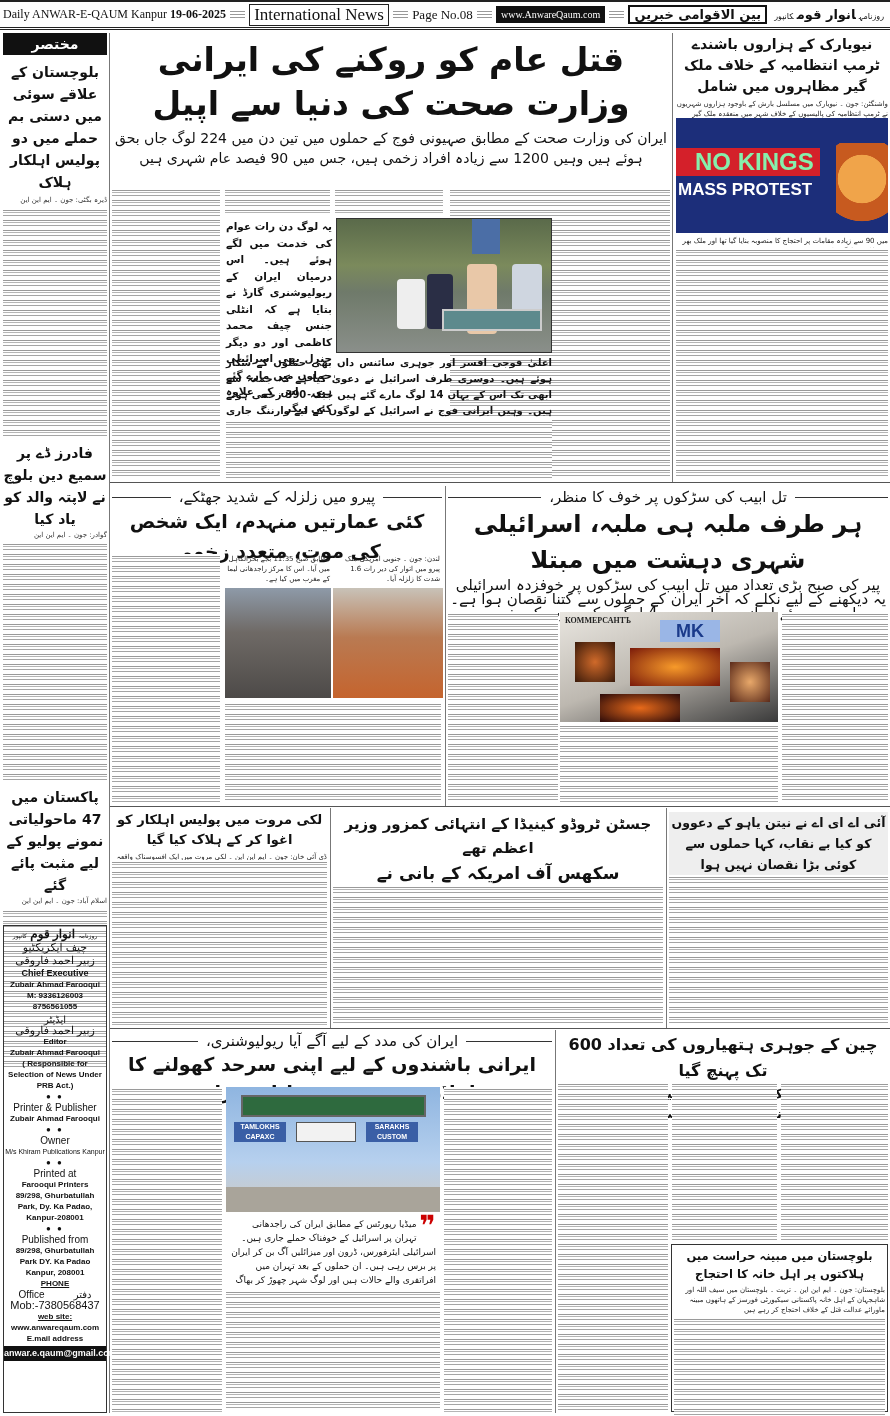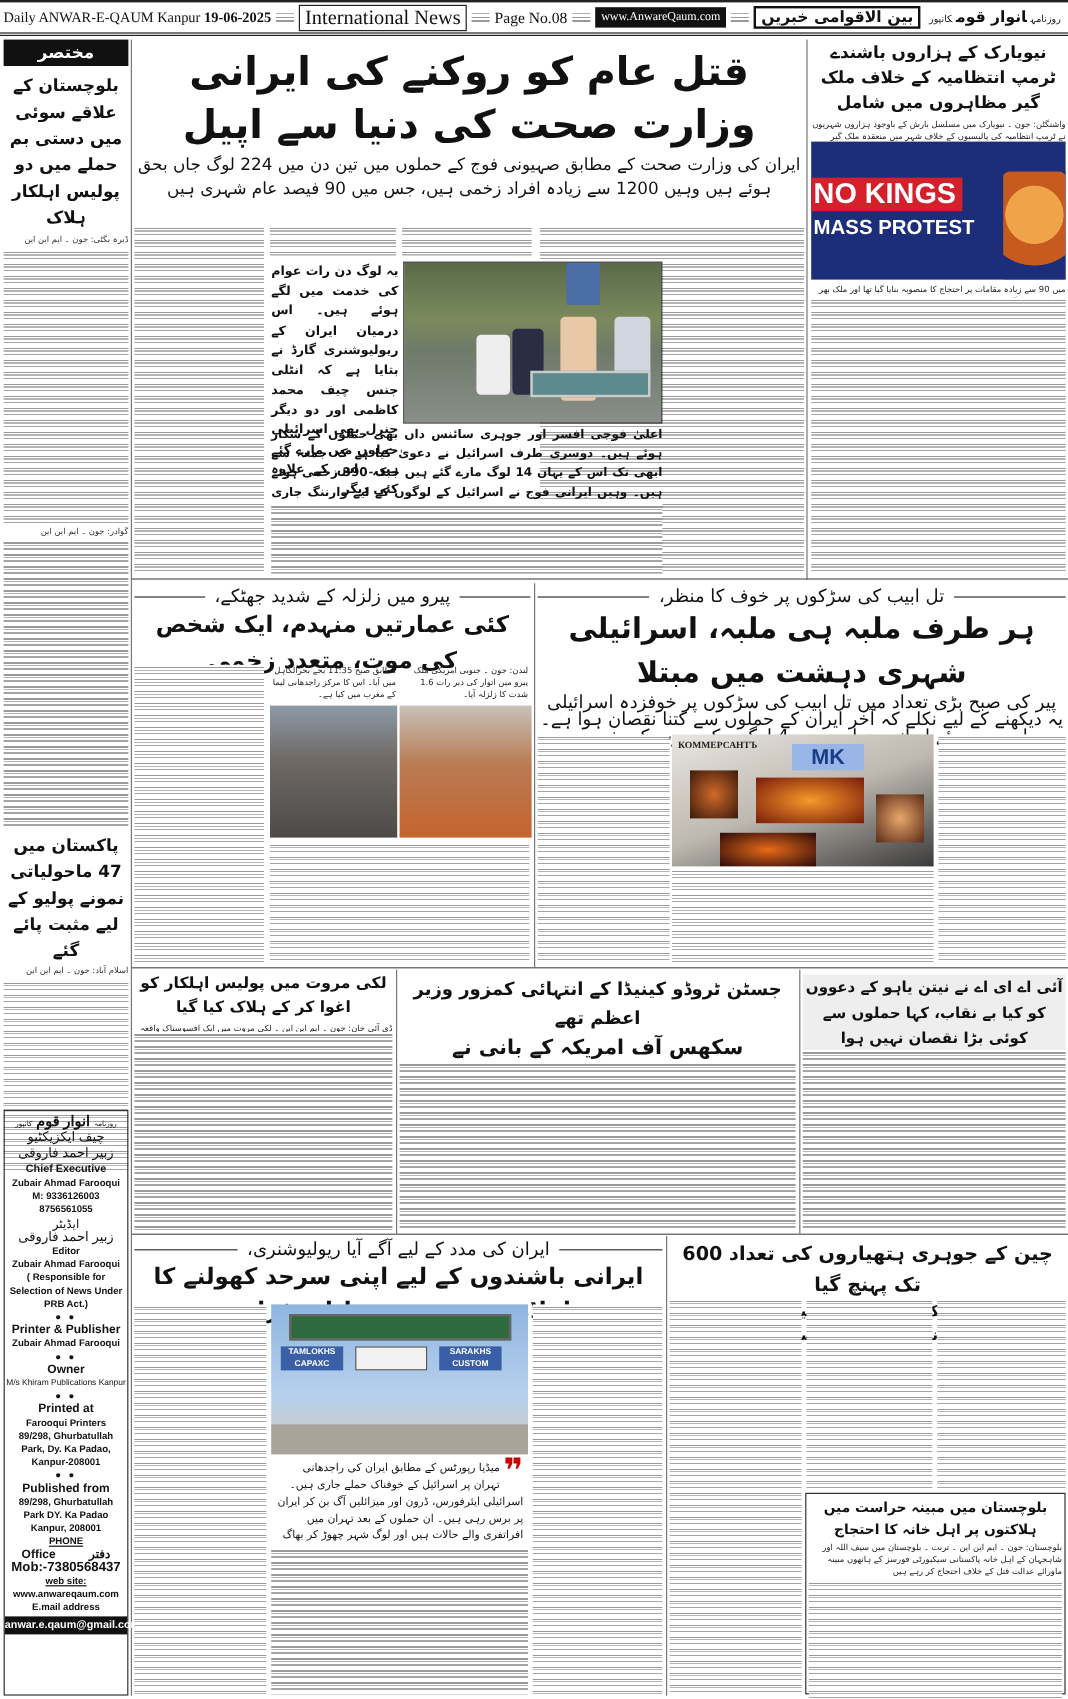--- a/index.html
+++ b/index.html
@@ -25,21 +25,21 @@
 h1,h2,h3,h4{font-weight:bold;direction:rtl;text-align:center;color:#111;font-family:"DejaVu Sans",sans-serif}
 .kicker{font-size:15px;display:flex;align-items:center;gap:8px;direction:rtl;justify-content:center}
 .kicker:before,.kicker:after{content:"";flex:1;height:1px;background:#333}
 .box{border:1px solid #333}
 .photo{overflow:hidden}
 .cap{font-size:7px;direction:rtl;line-height:10px;color:#222}
 .leftnews h3{font-size:14px;line-height:22px}
 .mukhtasar{background:#111;color:#fff;font-size:14px;font-weight:bold;text-align:center;height:22px;line-height:22px;direction:rtl}
 .imprint{font-family:"Liberation Sans",sans-serif;text-align:center;font-size:8px;line-height:11px;color:#111}
 .imprint .b{font-weight:bold}
-.imprint .big{font-size:10px;font-weight:bold}
+.imprint .big{font-size:10px;font-weight:normal}
 .imprint .u{text-decoration:underline;font-weight:bold}
 .imprint .dot{font-size:8px;letter-spacing:2px}
 .email{background:#111;color:#fff;font-weight:bold;font-size:9px;padding:2px 0}
 .quote{font-size:9px;line-height:14px;direction:rtl;padding:2px 4px}
 .qmark{color:#c00;font-size:28px;font-weight:bold;line-height:18px;float:right;margin-left:3px}
 </style>
 </head>
 <body>
 
 <div class="abs hdr">
@@ -53,20 +53,21 @@
   <span class="rule"></span>
   <span class="urdusec">بین الاقوامی خبریں</span>
   <span class="mast"><small>روزنامہ</small><span>انوار قوم</span><small>کانپور</small></span>
 </div>
 
 <div class="abs leftnews" style="left:3px;top:33px;width:104px;height:870px">
   <div class="mukhtasar">مختصر</div>
   <h3 style="margin-top:6px">بلوچستان کے علاقے سوئی میں دستی بم حملے میں دو پولیس اہلکار ہلاک</h3>
   <div class="col" style="font-size:7px;margin-top:2px">ڈیرہ بگٹی: جون ۔ ایم این این</div>
   <div class="txt" style="height:230px;margin-top:2px"></div>
+  <h3 style="margin-top:4px">فادرز ڈے پر سمیع دین بلوچ نے لاپتہ والد کو یاد کیا</h3>
   <div class="col" style="font-size:7px">گوادر: جون ۔ ایم این این</div>
   <div class="txt" style="height:240px;margin-top:2px"></div>
   <h3 style="margin-top:4px">پاکستان میں 47 ماحولیاتی نمونے پولیو کے لیے مثبت پائے گئے</h3>
   <div class="col" style="font-size:7px">اسلام آباد: جون ۔ ایم این این</div>
   <div class="txt" style="height:160px;margin-top:2px"></div>
 </div>
 <div class="abs vline" style="left:109px;top:33px;height:1380px"></div>
 
 <div class="abs box imprint" style="left:3px;top:925px;width:104px;height:488px;padding-top:3px">
   <div style="direction:rtl;font-size:12px;font-weight:bold"><span style="font-size:6px;font-weight:normal">روزنامہ</span> <span>انوار قوم</span> <span style="font-size:6px;font-weight:normal">کانپور</span></div>
@@ -125,21 +126,21 @@
 <div class="abs urdu" style="left:226px;top:355px;width:326px;font-size:10px;line-height:16px;font-weight:bold;text-align:justify">اعلیٰ فوجی افسر اور جوہری سائنس داں بھی حملوں کے شکار ہوئے ہیں۔ دوسری طرف اسرائیل نے دعویٰ کیا ہے کہ جمعہ سے ابھی تک اس کے یہاں 14 لوگ مارے گئے ہیں جبکہ 390 زخمی ہوئے ہیں۔ وہیں ایرانی فوج نے اسرائیل کے لوگوں کے لیے وارننگ جاری کی ہے۔</div>
 <div class="abs txt" style="left:226px;top:420px;width:326px;height:58px"></div>
 
 <div class="abs vline" style="left:672px;top:33px;height:450px"></div>
 
 <div class="abs" style="left:676px;top:34px;width:212px">
   <h2 style="font-size:14px;line-height:21px">نیویارک کے ہزاروں باشندے ٹرمپ انتظامیہ کے خلاف ملک گیر مظاہروں میں شامل</h2>
   <div class="cap" style="margin-top:2px">واشنگٹن: جون ۔ نیویارک میں مسلسل بارش کے باوجود ہزاروں شہریوں نے ٹرمپ انتظامیہ کی پالیسیوں کے خلاف شہر میں منعقدہ ملک گیر احتجاج میں شامل ہوئے۔ نیویارک بھر</div>
 </div>
 <div class="abs photo" style="left:676px;top:118px;width:212px;height:115px;background:#1c2e7a">
-  <div style="position:absolute;left:0;top:30px;width:126px;height:28px;background:#d4202a;color:#ffffff;font-family:'Liberation Sans',sans-serif;font-weight:bold;font-size:24px;line-height:28px;padding-left:2px">NO KINGS</div>
+  <div style="position:absolute;left:0;top:30px;width:144px;height:28px;background:#d4202a;color:#86efac;font-family:'Liberation Sans',sans-serif;font-weight:bold;font-size:24px;line-height:28px;padding-left:19px">NO KINGS</div>
   <div style="position:absolute;left:0;top:60px;width:150px;height:24px;color:#fff;font-family:'Liberation Sans',sans-serif;font-weight:bold;font-size:17px;line-height:24px;padding-left:2px">MASS PROTEST</div>
   <div style="position:absolute;right:0;top:25px;width:52px;height:90px;background:radial-gradient(circle at 50% 40%,#f0a44a 0 40%,#c75a1f 41% 70%,#1c2e7a 71%)"></div>
 </div>
 <div class="abs cap" style="left:676px;top:236px;width:212px">میں 90 سے زیادہ مقامات پر احتجاج کا منصوبہ بنایا گیا تھا اور ملک بھر میں لاکھوں لوگوں کے</div>
 <div class="abs txt" style="left:676px;top:248px;width:212px;height:232px"></div>
 
 <div class="abs hline" style="left:110px;top:482px;width:780px"></div>
 
 <div class="abs" style="left:112px;top:488px;width:330px">
   <div class="kicker" style="font-size:15px">پیرو میں زلزلہ کے شدید جھٹکے،</div>

